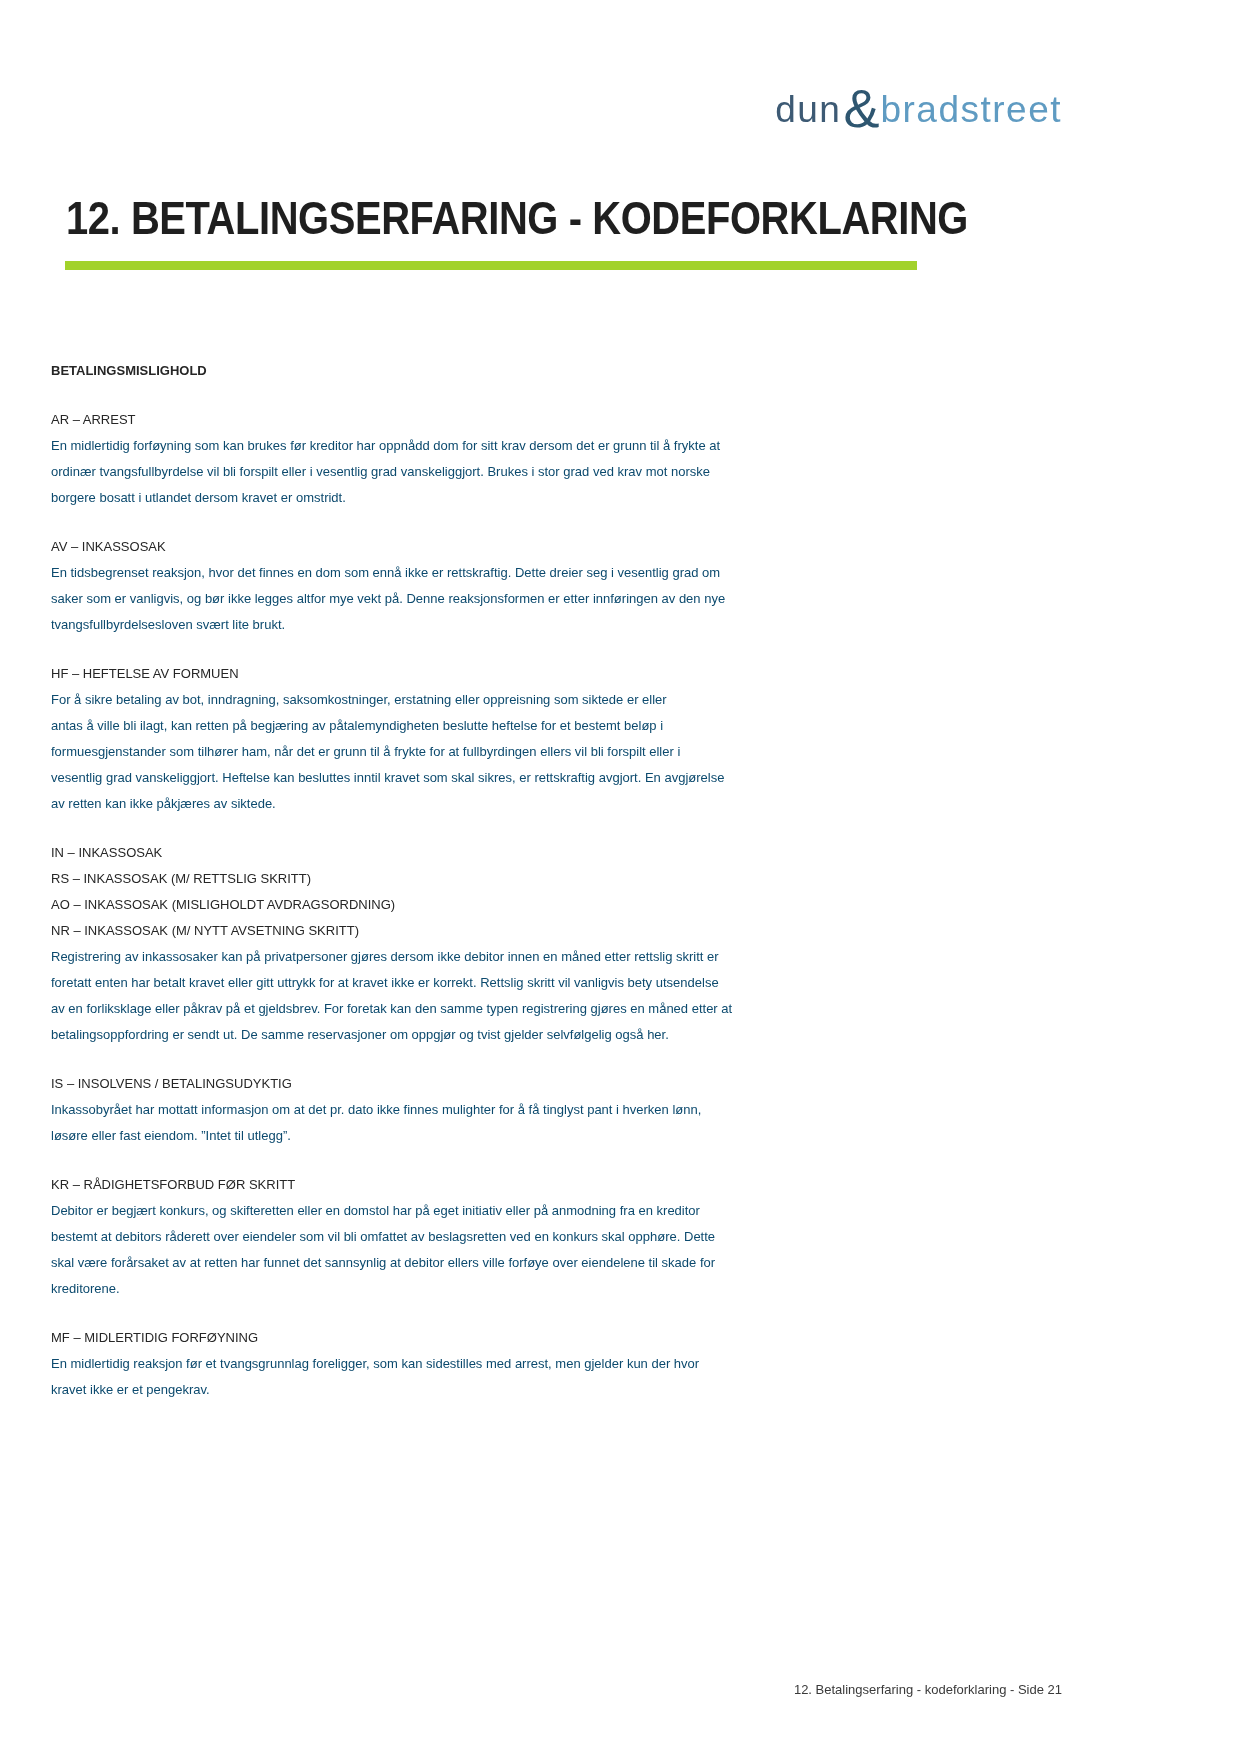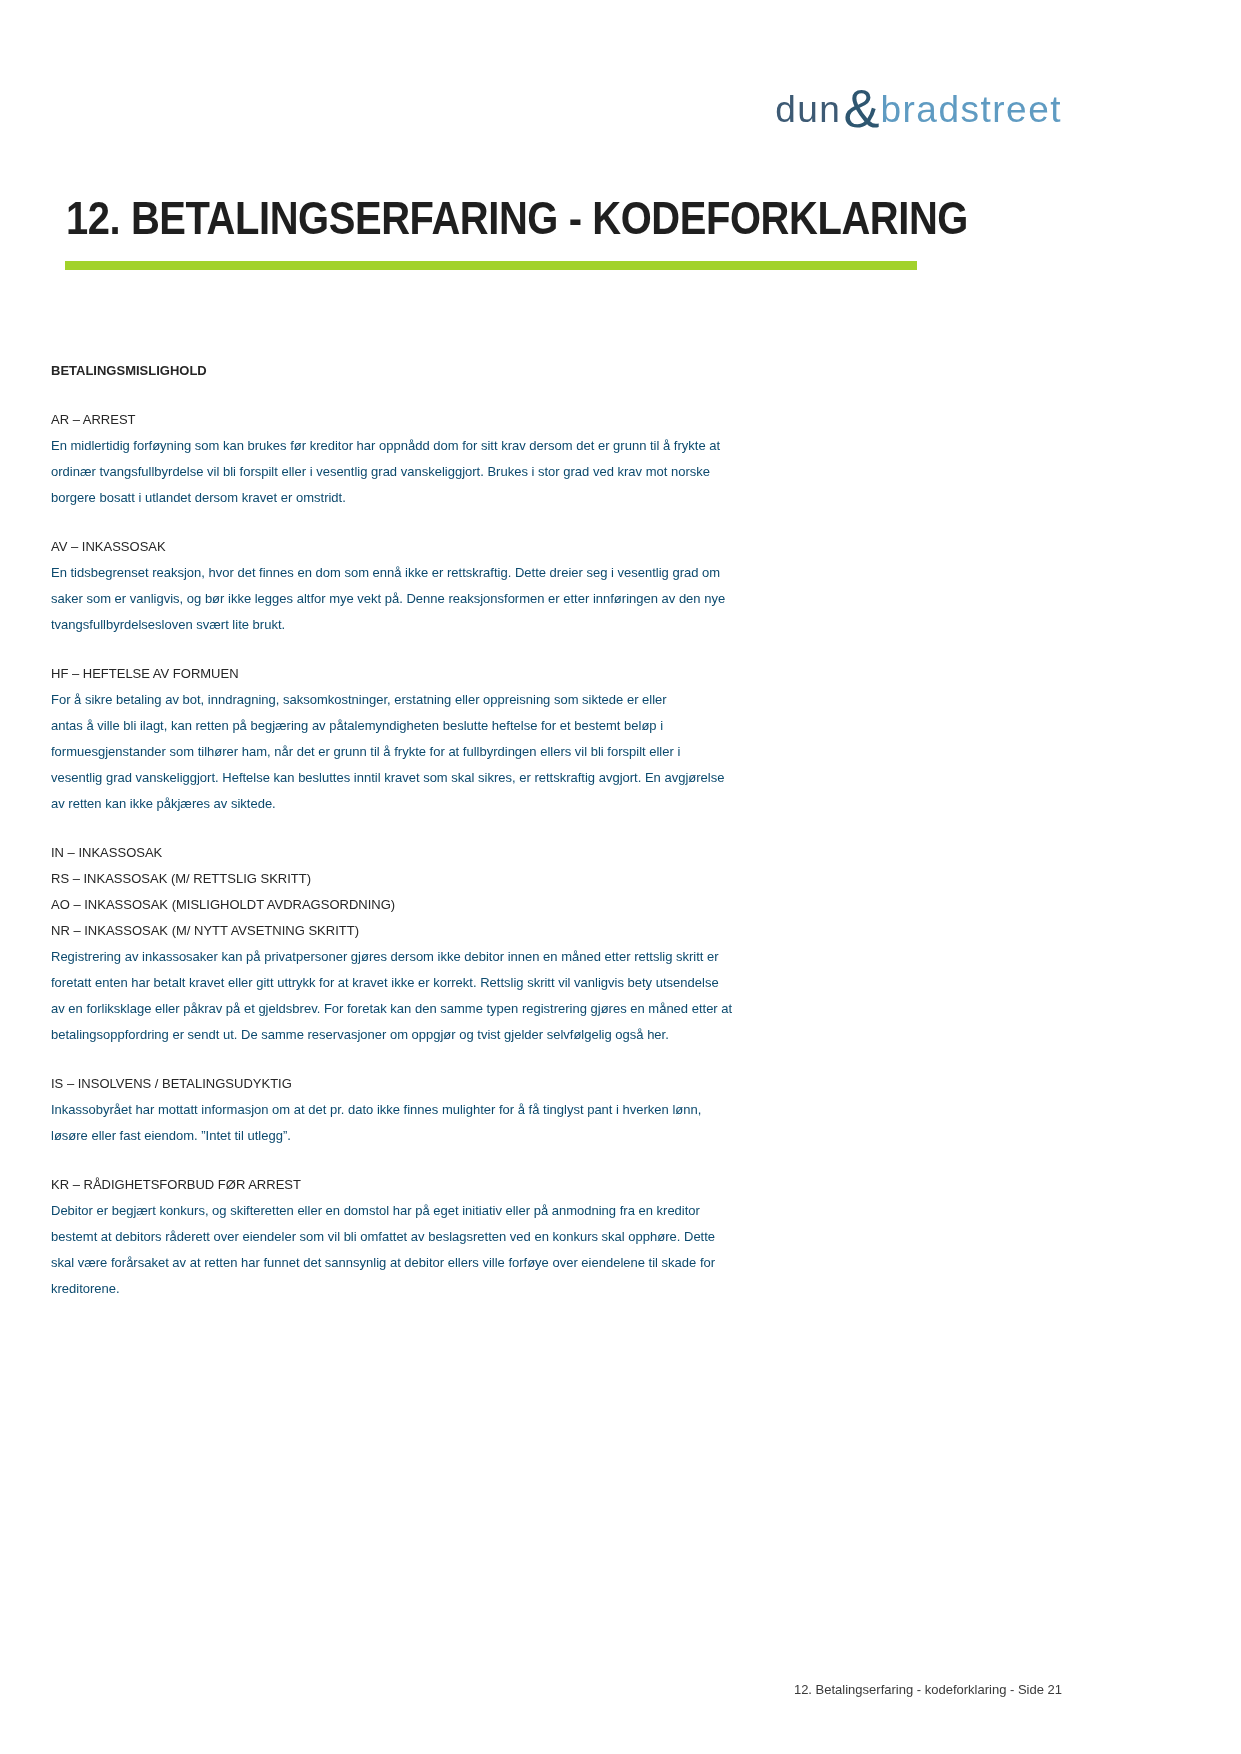--- a/index.html
+++ b/index.html
@@ -143,25 +143,30 @@
 betalingsoppfordring er sendt ut. De samme reservasjoner om oppgjør og tvist gjelder selvfølgelig også her.</div>
     </div>
 
     <div class="section">
       <div class="section-heading">IS – INSOLVENS / BETALINGSUDYKTIG</div>
       <div class="section-body">Inkassobyrået har mottatt informasjon om at det pr. dato ikke finnes mulighter for å få tinglyst pant i hverken lønn,
 løsøre eller fast eiendom. ”Intet til utlegg”.</div>
     </div>
 
     <div class="section">
-      <div class="section-heading">KR – RÅDIGHETSFORBUD FØR ARREST</div>
+      <div class="section-heading">KR – RÅDIGHETSFORBUD FØR SKRITT</div>
       <div class="section-body">Debitor er begjært konkurs, og skifteretten eller en domstol har på eget initiativ eller på anmodning fra en kreditor
 bestemt at debitors råderett over eiendeler som vil bli omfattet av beslagsretten ved en konkurs skal opphøre. Dette
 skal være forårsaket av at retten har funnet det sannsynlig at debitor ellers ville forføye over eiendelene til skade for
 kreditorene.</div>
     </div>
 
+    <div class="section">
+      <div class="section-heading">MF – MIDLERTIDIG FORFØYNING</div>
+      <div class="section-body">En midlertidig reaksjon før et tvangsgrunnlag foreligger, som kan sidestilles med arrest, men gjelder kun der hvor
+kravet ikke er et pengekrav.</div>
+    </div>
 
   </div>
 
   <div class="footer">12. Betalingserfaring - kodeforklaring - Side 21</div>
 
 </div>
 
 </body></html>

